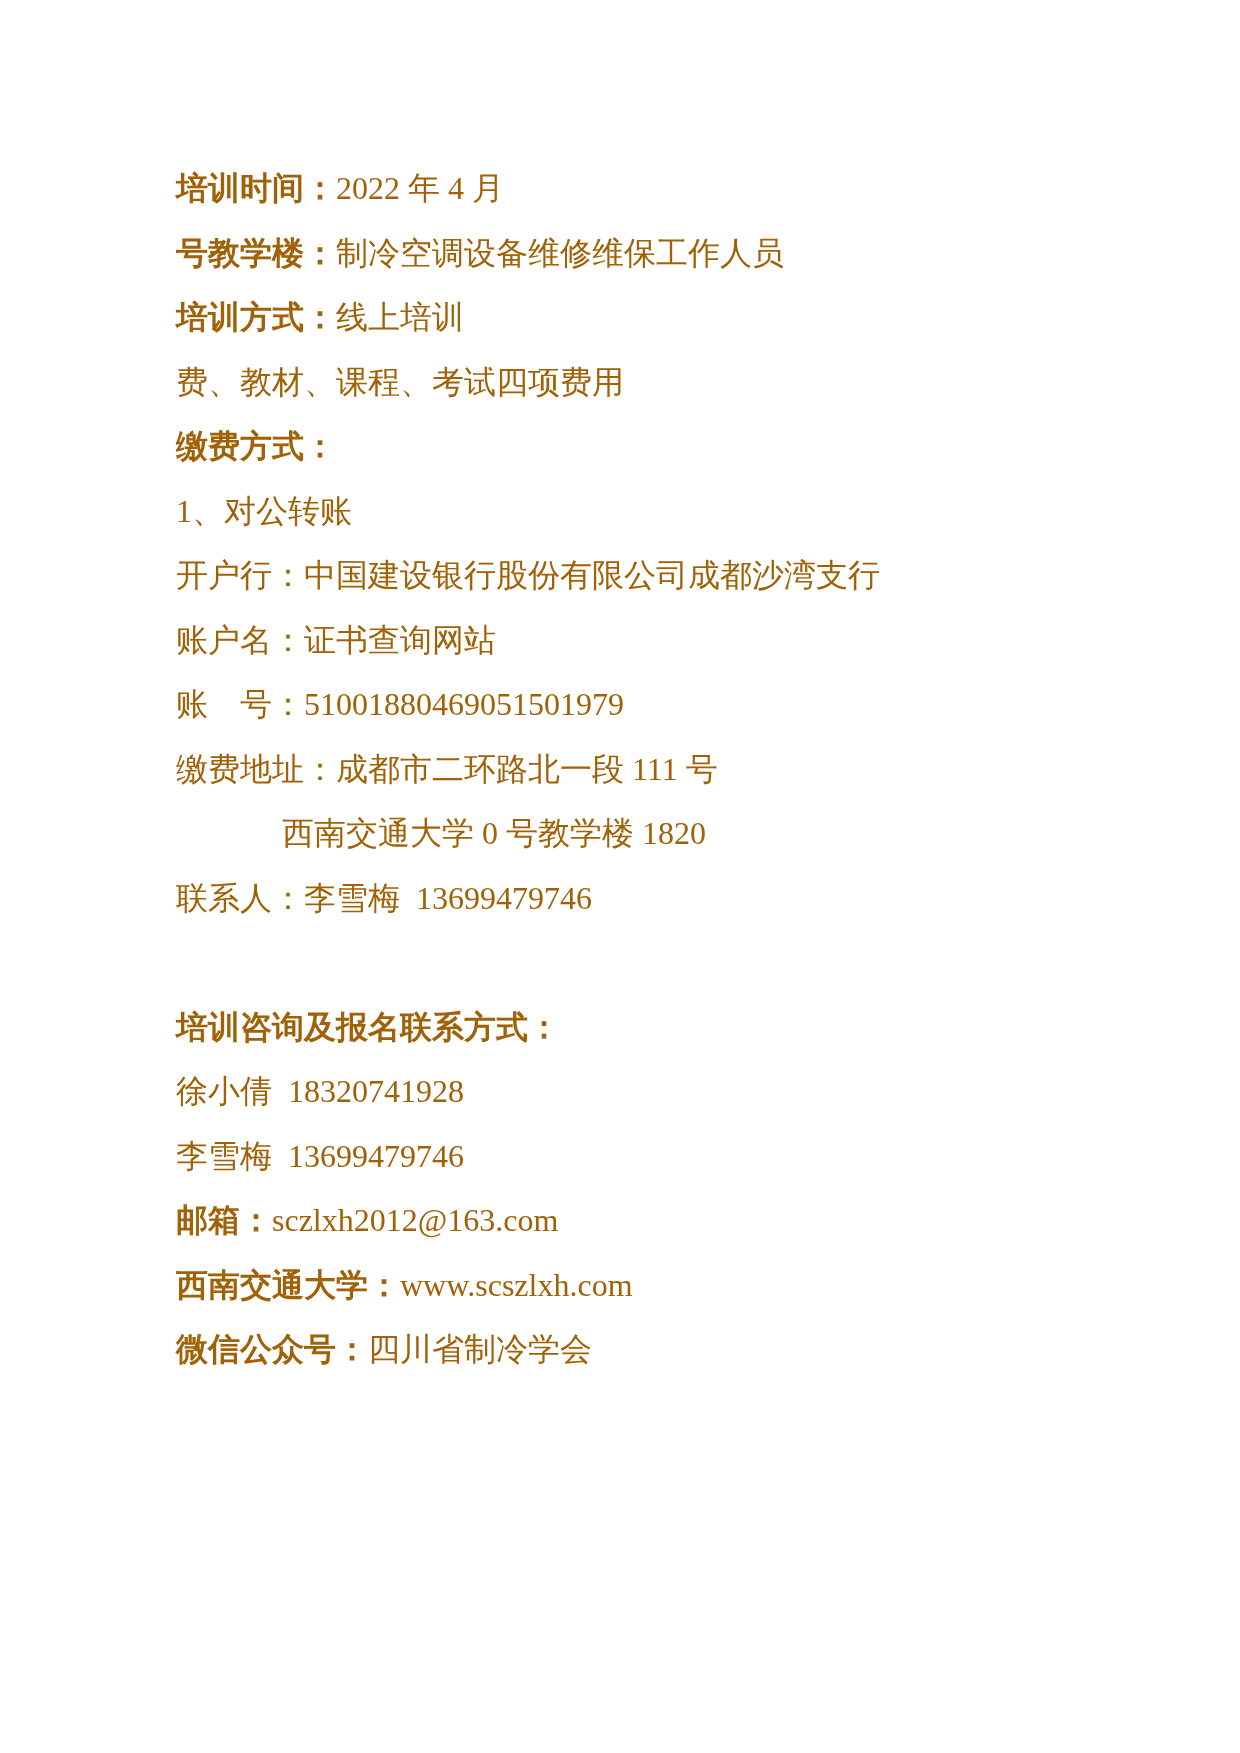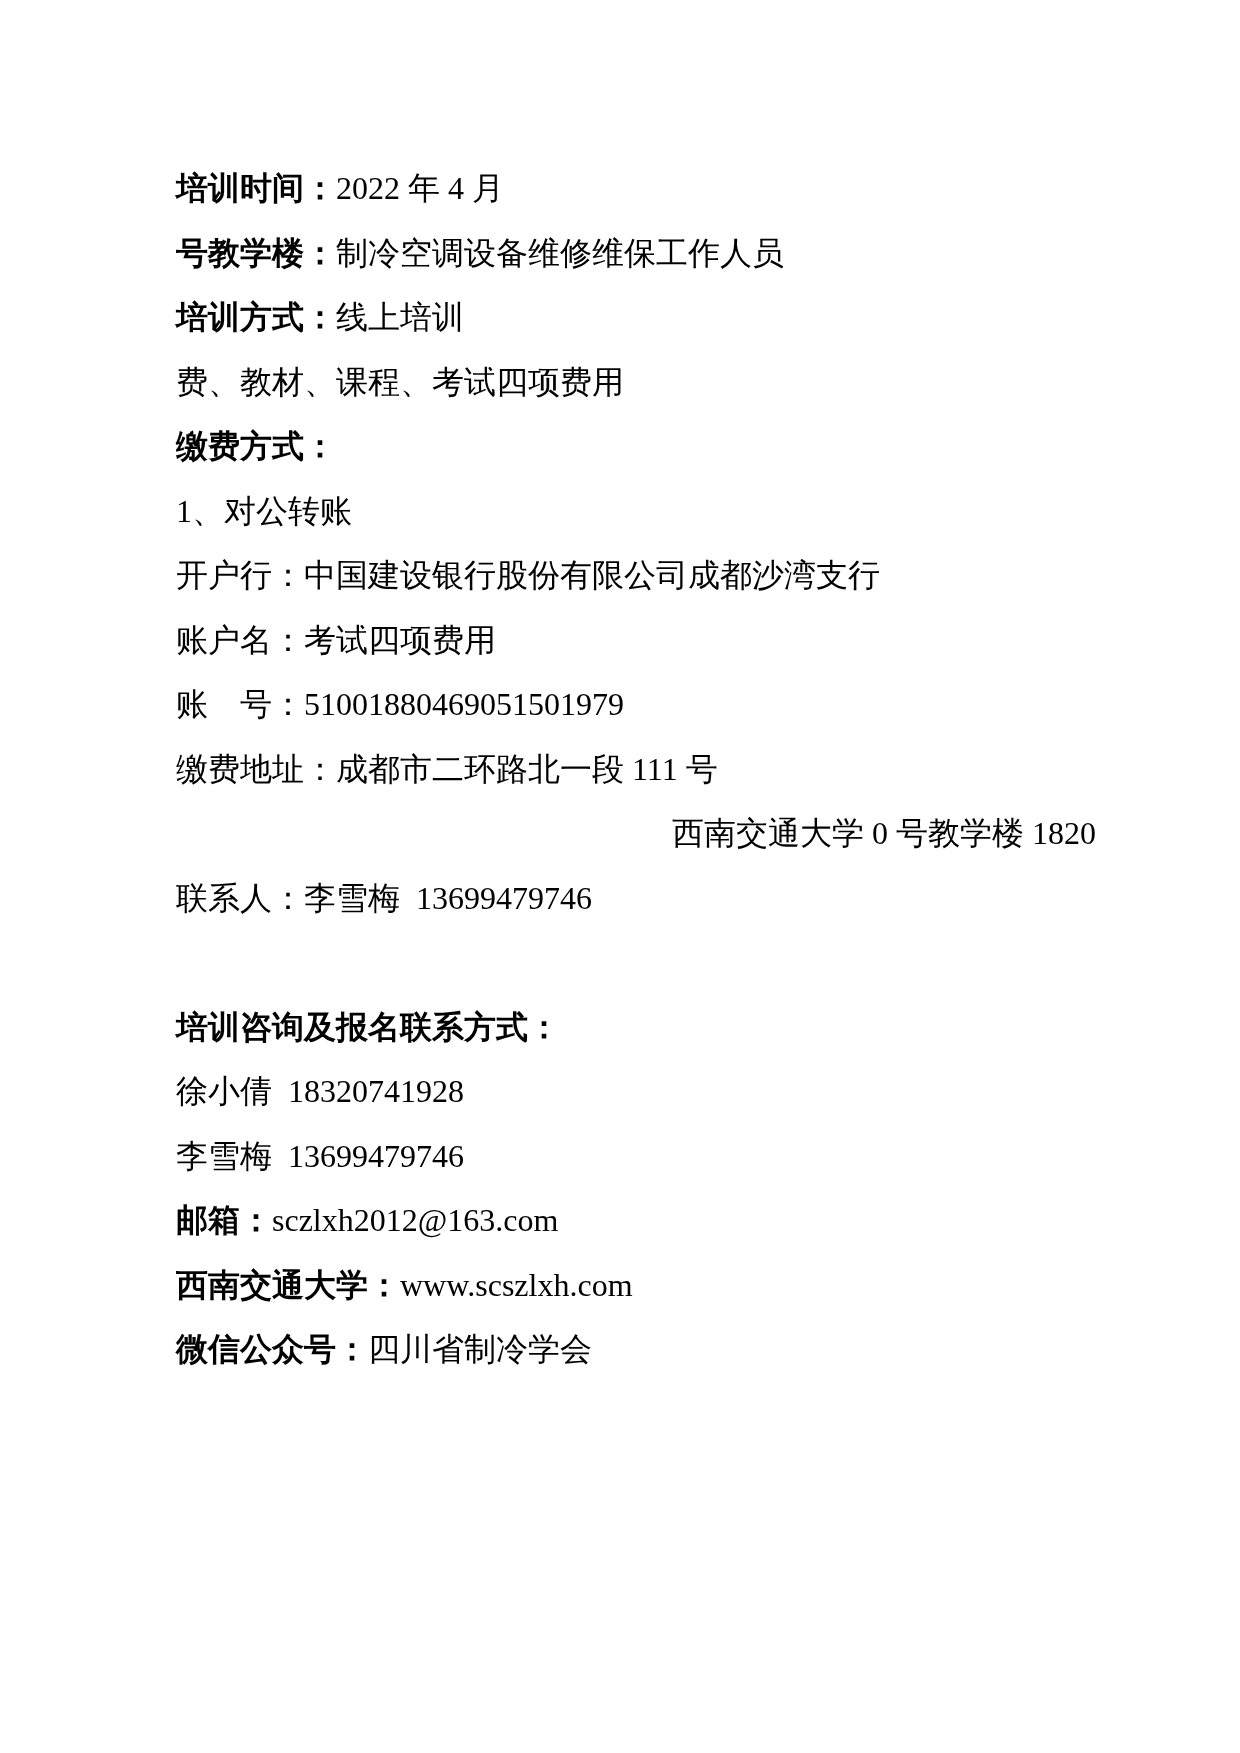--- a/index.html
+++ b/index.html
@@ -20,45 +20,45 @@
     position: absolute;
     left: 176px;
     top: 156px;
     width: 920px;
   }
   .doc-line {
     font-size: 32px;
     line-height: 64.5px;
     height: 64.5px;
     white-space: pre;
-    color: #000000;
+    color: #a16207;
   }
   .doc-line .seg-bold {
     font-weight: 700;
   }
   .doc-line .seg-regular {
     font-weight: 400;
   }
 </style>
 </head>
 <body>
 
 <div class="page">
   <div class="doc-body">
       <div class="doc-line"><span class="seg-bold">培训时间：</span><span class="seg-regular">2022 年 4 月</span></div>
       <div class="doc-line"><span class="seg-bold">号教学楼：</span><span class="seg-regular">制冷空调设备维修维保工作人员</span></div>
       <div class="doc-line"><span class="seg-bold">培训方式：</span><span class="seg-regular">线上培训</span></div>
       <div class="doc-line"><span class="seg-regular">费、教材、课程、考试四项费用</span></div>
       <div class="doc-line"><span class="seg-bold">缴费方式：</span></div>
       <div class="doc-line"><span class="seg-regular">1、对公转账</span></div>
       <div class="doc-line"><span class="seg-regular">开户行：中国建设银行股份有限公司成都沙湾支行</span></div>
-      <div class="doc-line"><span class="seg-regular">账户名：考试四项费用</span></div>
+      <div class="doc-line"><span class="seg-regular">账户名：证书查询网站</span></div>
       <div class="doc-line"><span class="seg-regular">账　号：51001880469051501979</span></div>
       <div class="doc-line"><span class="seg-regular">缴费地址：成都市二环路北一段 111 号</span></div>
-      <div class="doc-line" style="margin-left: 106px; text-align: right;"><span class="seg-regular">西南交通大学 0 号教学楼 1820</span></div>
+      <div class="doc-line" style="margin-left: 106px;"><span class="seg-regular">西南交通大学 0 号教学楼 1820</span></div>
       <div class="doc-line"><span class="seg-regular">联系人：李雪梅  13699479746</span></div>
       <div class="doc-line">&nbsp;</div>
       <div class="doc-line"><span class="seg-bold">培训咨询及报名联系方式：</span></div>
       <div class="doc-line"><span class="seg-regular">徐小倩  18320741928</span></div>
       <div class="doc-line"><span class="seg-regular">李雪梅  13699479746</span></div>
       <div class="doc-line"><span class="seg-bold">邮箱：</span><span class="seg-regular">sczlxh2012@163.com</span></div>
       <div class="doc-line"><span class="seg-bold">西南交通大学：</span><span class="seg-regular">www.scszlxh.com</span></div>
       <div class="doc-line"><span class="seg-bold">微信公众号：</span><span class="seg-regular">四川省制冷学会</span></div>
     </div>
 </div>

